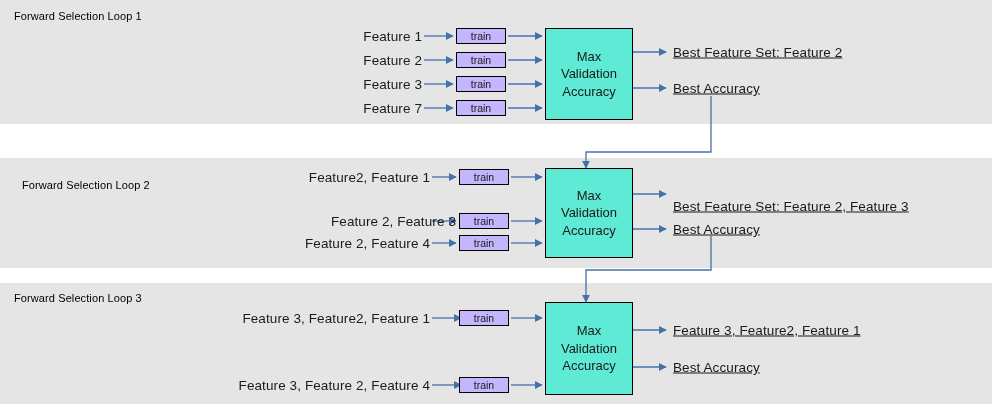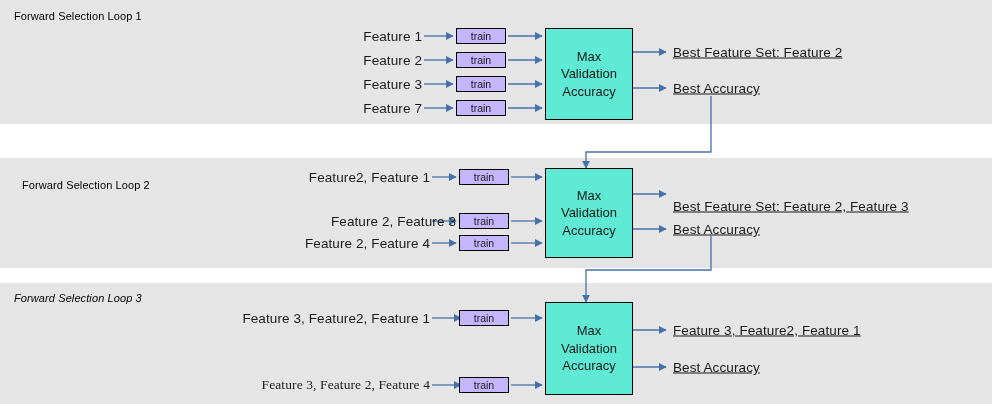--- a/index.html
+++ b/index.html
@@ -185,24 +185,24 @@
 
   <div class="max-box" style="left:545px; top:168px; height:90px;">
     <span>Max</span>
     <span>Validation</span>
     <span>Accuracy</span>
   </div>
 
   <div class="out-label" style="left:673px; top:194px;margin-top:12px;">Best Feature Set: Feature 2, Feature 3</div>
   <div class="out-label" style="left:673px; top:229px;">Best Accuracy</div>
 
-  <div class="loop-title" style="left:14px; top:292px;font-style:italic;">Forward Selection Loop 3</div>
+  <div class="loop-title" style="left:14px; top:292px;">Forward Selection Loop 3</div>
 
   <div class="feat-label" style="right:562px; top:318px;">Feature 3, Feature2, Feature 1</div>
-  <div class="feat-label" style="right:562px; top:385px;font-family:Liberation Serif, serif;">Feature 3, Feature 2, Feature 4</div>
+  <div class="feat-label" style="right:562px; top:385px;">Feature 3, Feature 2, Feature 4</div>
 
   <div class="train-box" style="left:459px; top:318px;">train</div>
   <div class="train-box" style="left:459px; top:385px;">train</div>
 
   <div class="max-box" style="left:545px; top:302px; height:93px;">
     <span>Max</span>
     <span>Validation</span>
     <span>Accuracy</span>
   </div>
 

